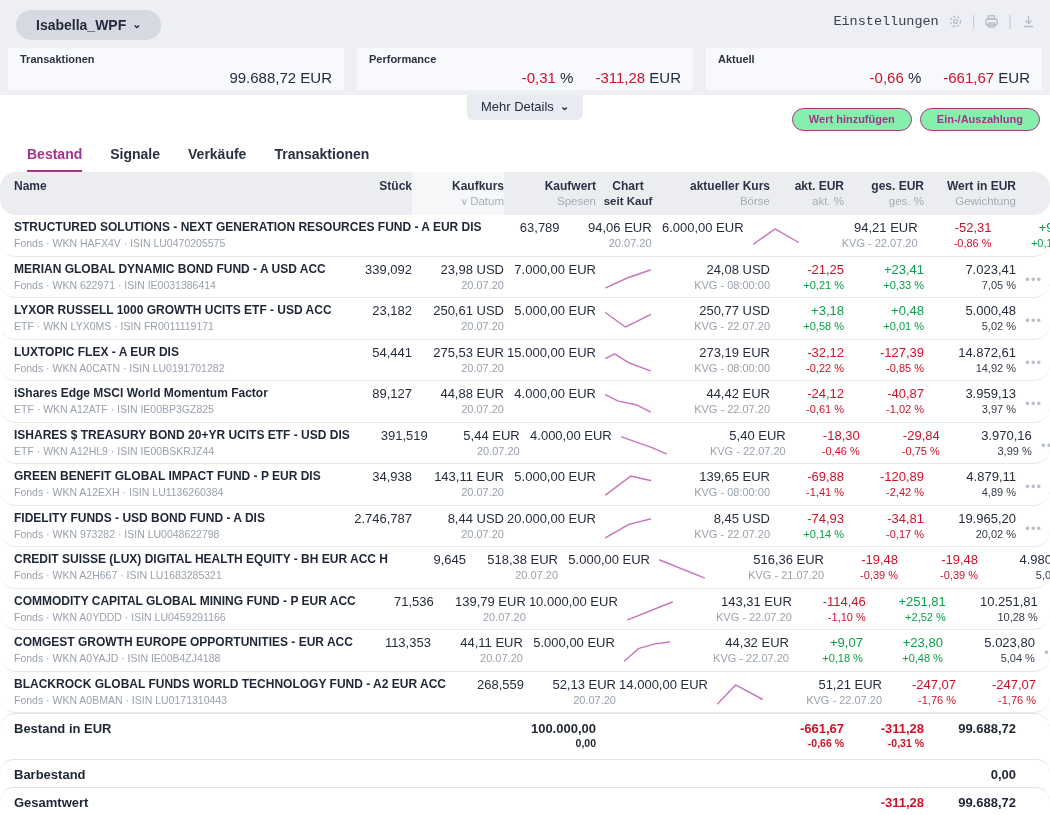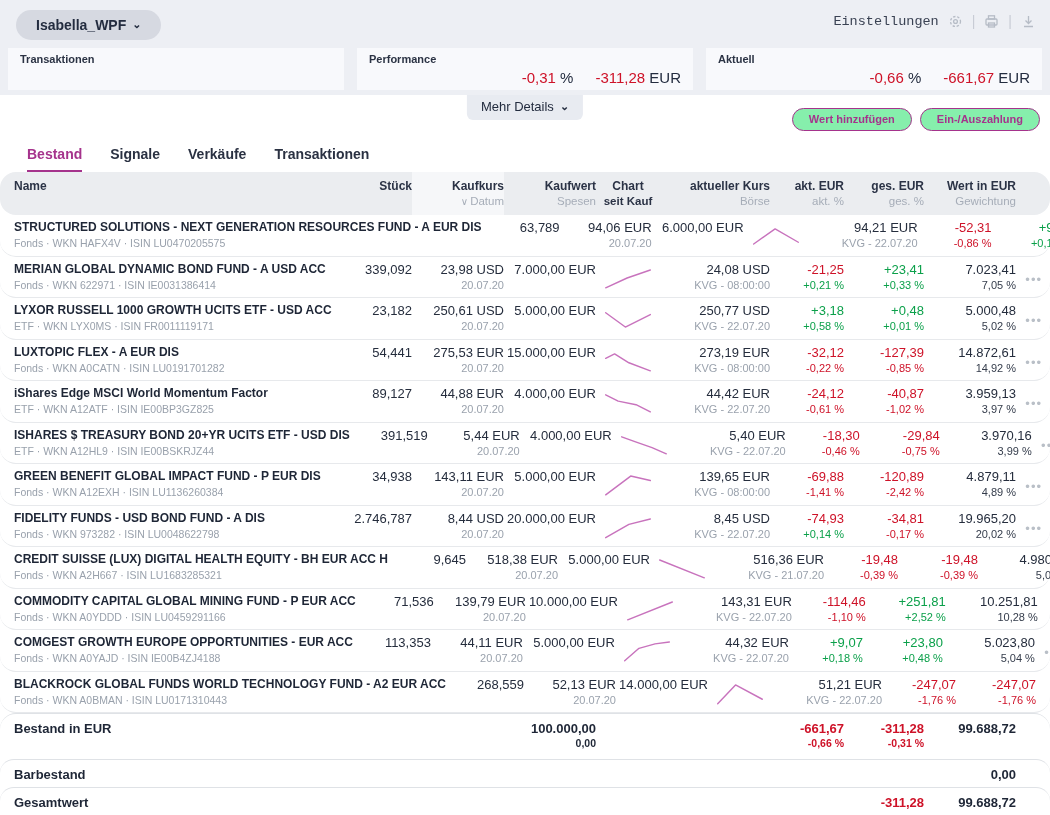--- a/index.html
+++ b/index.html
@@ -111,20 +111,25 @@
     <span class="icon-btn">
       <svg width="15" height="15" viewBox="0 0 15 15">
           <path d="M7.5 2 v7 M4.5 6.5 l3 3 3 -3 M3 12.5 h9"></path>
         </svg>
     </span>
   </div>
 
   <div class="cards">
     <div class="card">
       <div class="card-label">Transaktionen</div>
+      <div class="card-vals">
+        <span>
+          <span>99.688,72</span> <span class="unit">EUR</span>
+        </span>
+      </div>
     </div>
     <div class="card">
       <div class="card-label">Performance</div>
       <div class="card-vals">
         <span>
           <span class="neg">-0,31</span> <span class="unit">%</span>
         </span>
         <span>
           <span class="neg">-311,28</span> <span class="unit">EUR</span>
         </span>

